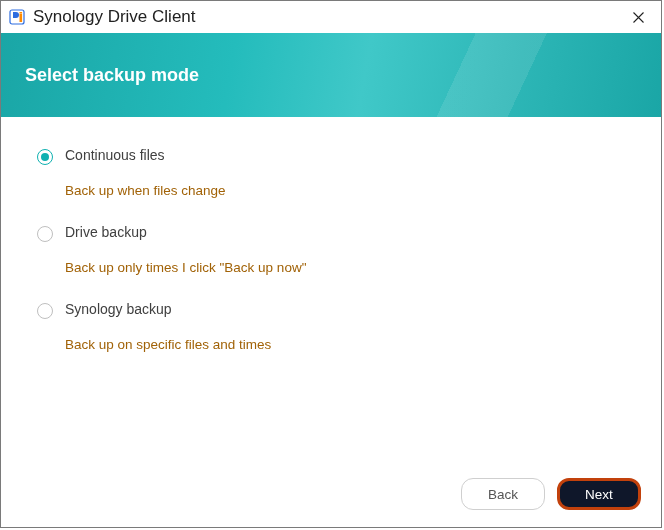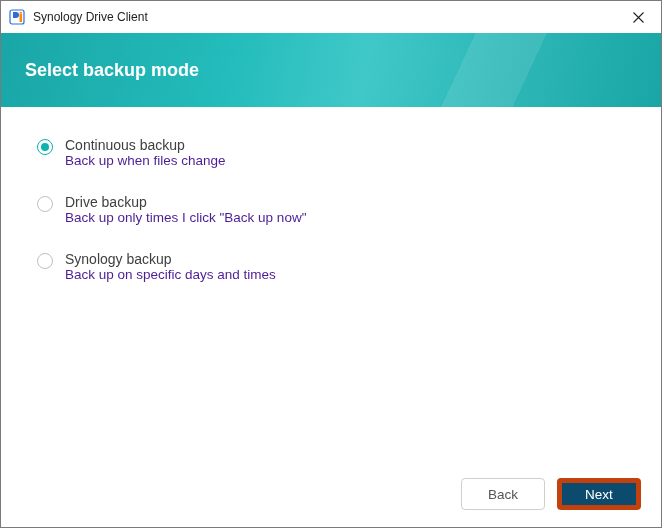--- a/index.html
+++ b/index.html
@@ -30,39 +30,39 @@
     border-bottom: 0;
     position: relative;
   }
   .titlebar .appicon {
     width: 16px;
     height: 16px;
     margin-right: 8px;
     display: inline-block;
   }
   .titlebar .title {
-    font-size: 12px;
+    font-size: 17px;
     color: #222;
     font-weight: 500;
   }
   .titlebar .close {
     position: absolute;
     right: 0;
     top: 0;
     width: 46px;
     height: 32px;
     display: flex;
     align-items: center;
     justify-content: center;
     cursor: pointer;
   }
   .titlebar .close svg { width: 11px; height: 11px; }
 
   .header {
-    height: 74px;
+    height: 84px;
     background: linear-gradient(100deg, #1aa6a6 0%, #24bcbc 35%, #40c8c8 55%, #2fb8b8 75%, #1aa6a6 100%);
     position: relative;
     overflow: hidden;
     display: flex;
     align-items: center;
     padding-left: 24px;
   }
   .header .angle {
     position: absolute;
     right: -20px;
@@ -113,53 +113,53 @@
     border-radius: 50%;
     background: #0fb1b1;
   }
   .opt-text .label {
     font-size: 14px;
     color: #404040;
     cursor: pointer;
   }
   .opt-text .desc {
     font-size: 13.5px;
-    color: #4c1d95;
-    margin-top: 0;
+    color: #a16207;
+    margin-top: 20px;
   }
 
   .footer {
     height: 66px;
     display: flex;
     align-items: center;
     justify-content: flex-end;
     padding: 0 20px;
     gap: 12px;
   }
   .btn {
     min-width: 84px;
     height: 32px;
-    border-radius: 4px;
+    border-radius: 12px;
     font-size: 13.5px;
     display: inline-flex;
     align-items: center;
     justify-content: center;
     cursor: pointer;
     box-sizing: border-box;
     user-select: none;
   }
   .btn-secondary {
     background: #fff;
     color: #555;
     border: 1px solid #cfcfcf;
   }
   .btn-primary {
-    background: #0c4a6e;
+    background: #0f172a;
     color: #fff;
-    border: 5px solid #c2410c;
+    border: 3px solid #c2410c;
   }
 </style>
 </head>
 <body>
 
 <div class="window">
 
   <div class="titlebar">
     <span class="appicon">
       <svg viewBox="0 0 16 16">
@@ -180,38 +180,38 @@
   <div class="header">
     <div class="angle"></div>
     <div class="headline">Select backup mode</div>
   </div>
 
   <div class="body">
 
     <div class="option">
       <div class="radio selected"></div>
       <div class="opt-text">
-        <div class="label">Continuous backup</div>
+        <div class="label">Continuous files</div>
         <div class="desc">Back up when files change</div>
       </div>
     </div>
 
     <div class="option">
       <div class="radio"></div>
       <div class="opt-text">
         <div class="label">Drive backup</div>
         <div class="desc">Back up only times I click "Back up now"</div>
       </div>
     </div>
 
     <div class="option">
       <div class="radio"></div>
       <div class="opt-text">
         <div class="label">Synology backup</div>
-        <div class="desc">Back up on specific days and times</div>
+        <div class="desc">Back up on specific files and times</div>
       </div>
     </div>
 
   </div>
 
   <div class="footer">
     <div class="btn btn-secondary">Back</div>
     <div class="btn btn-primary">Next</div>
   </div>
 

